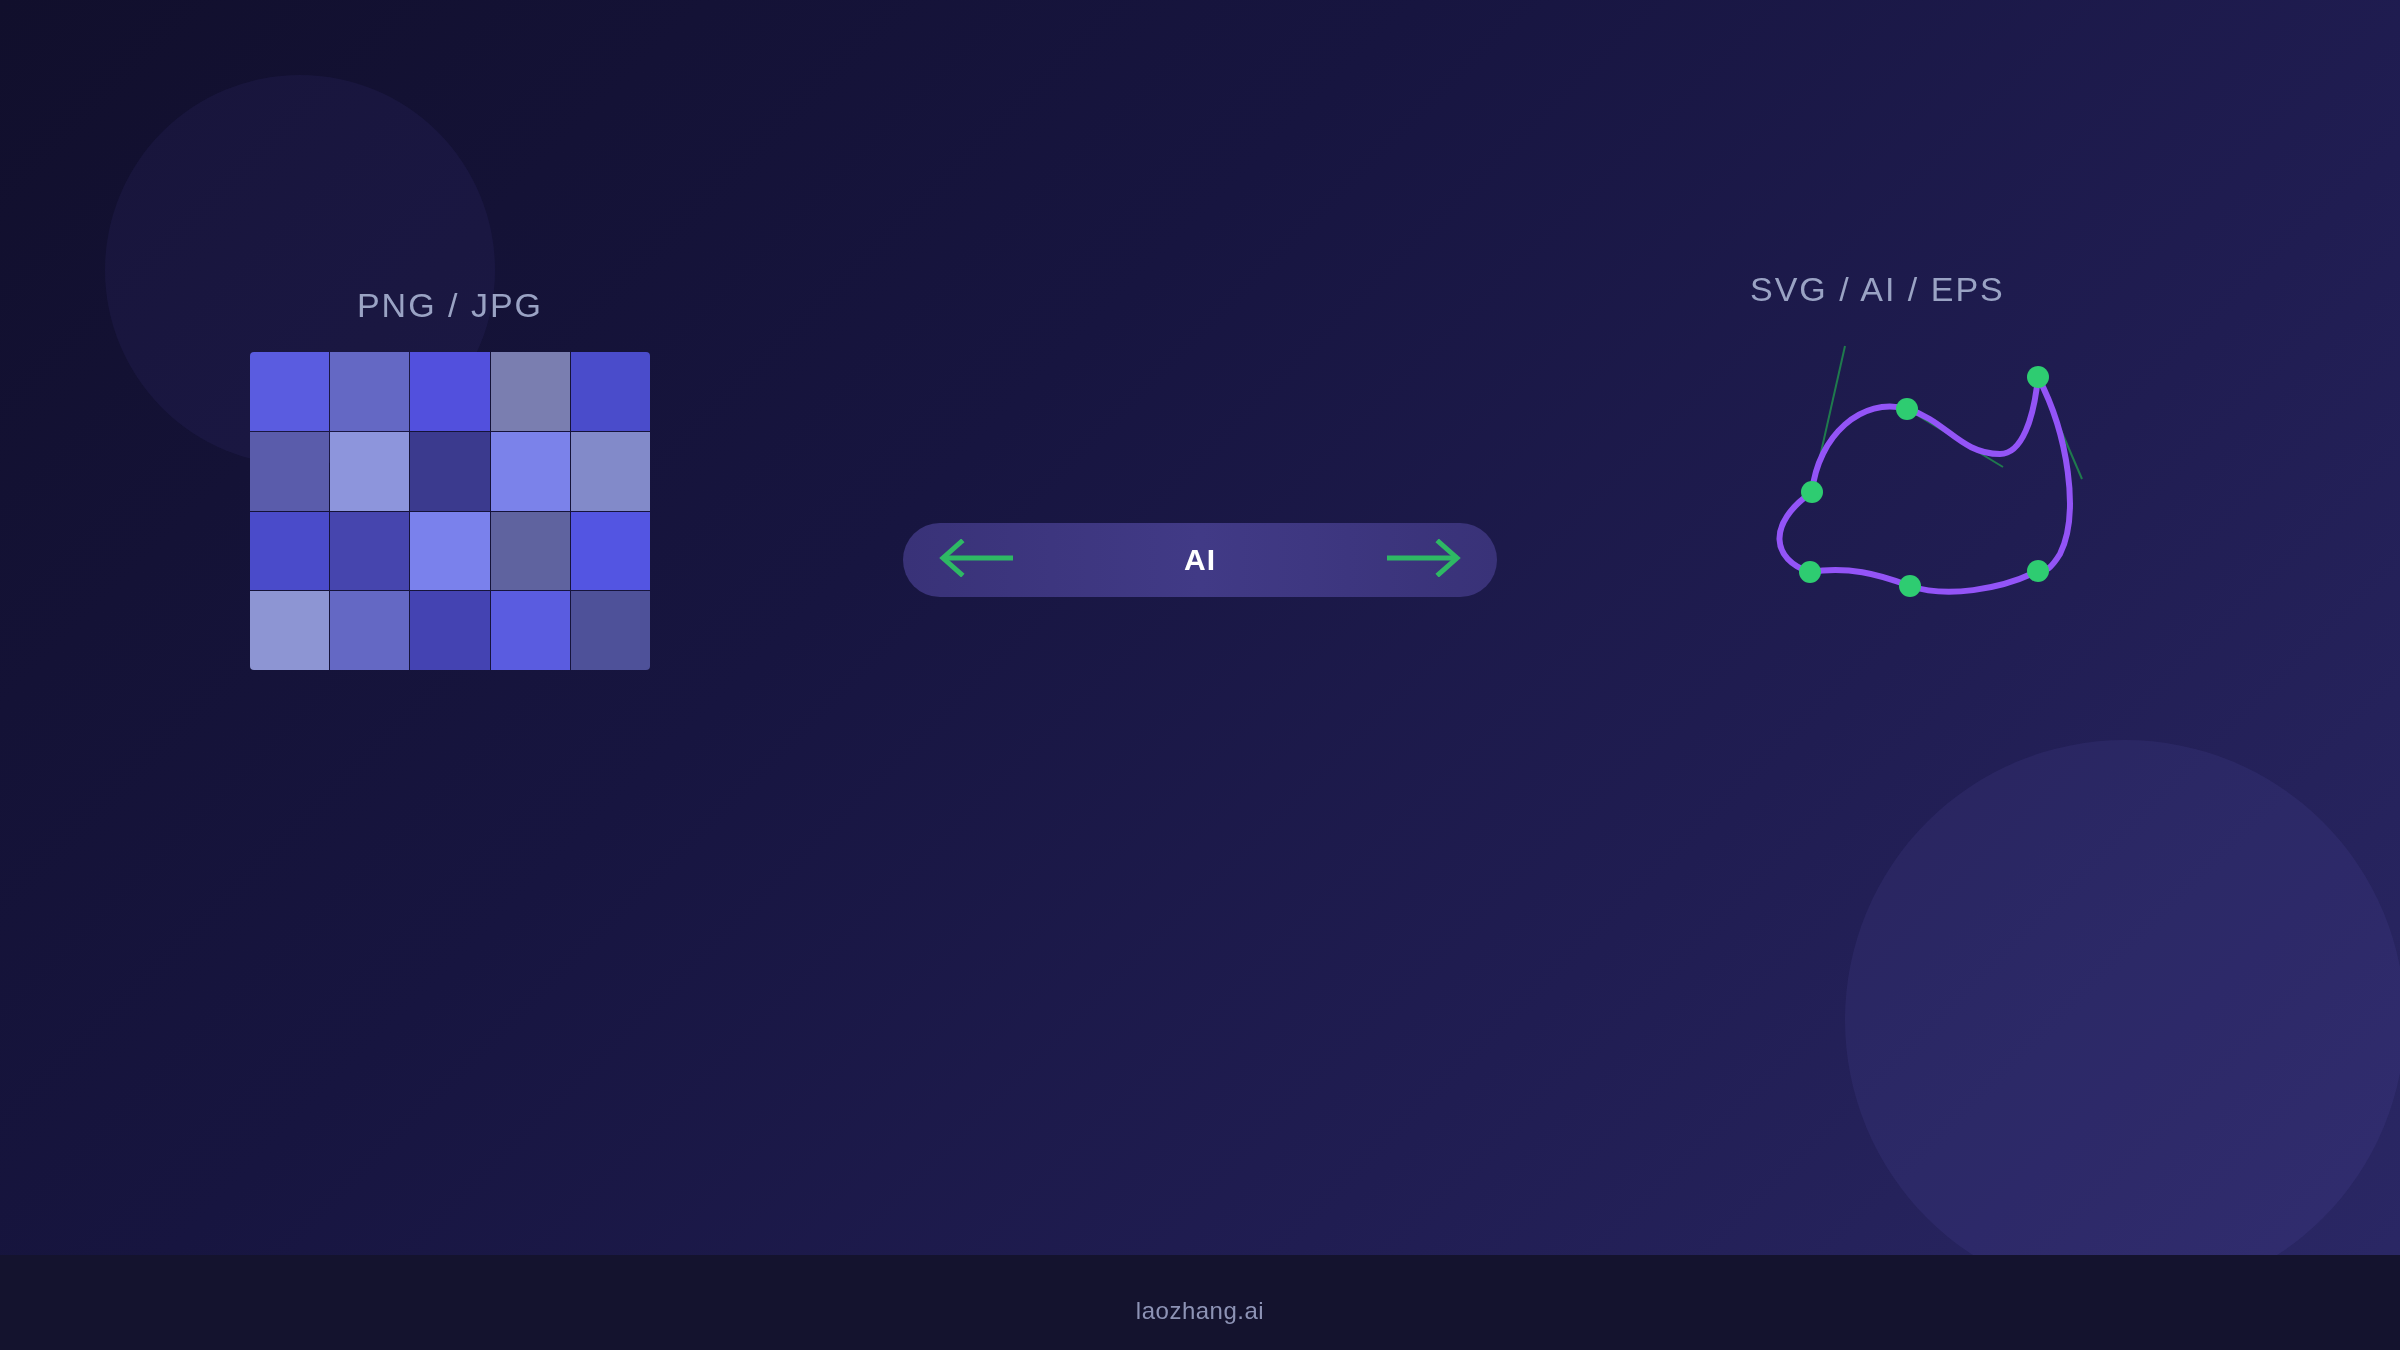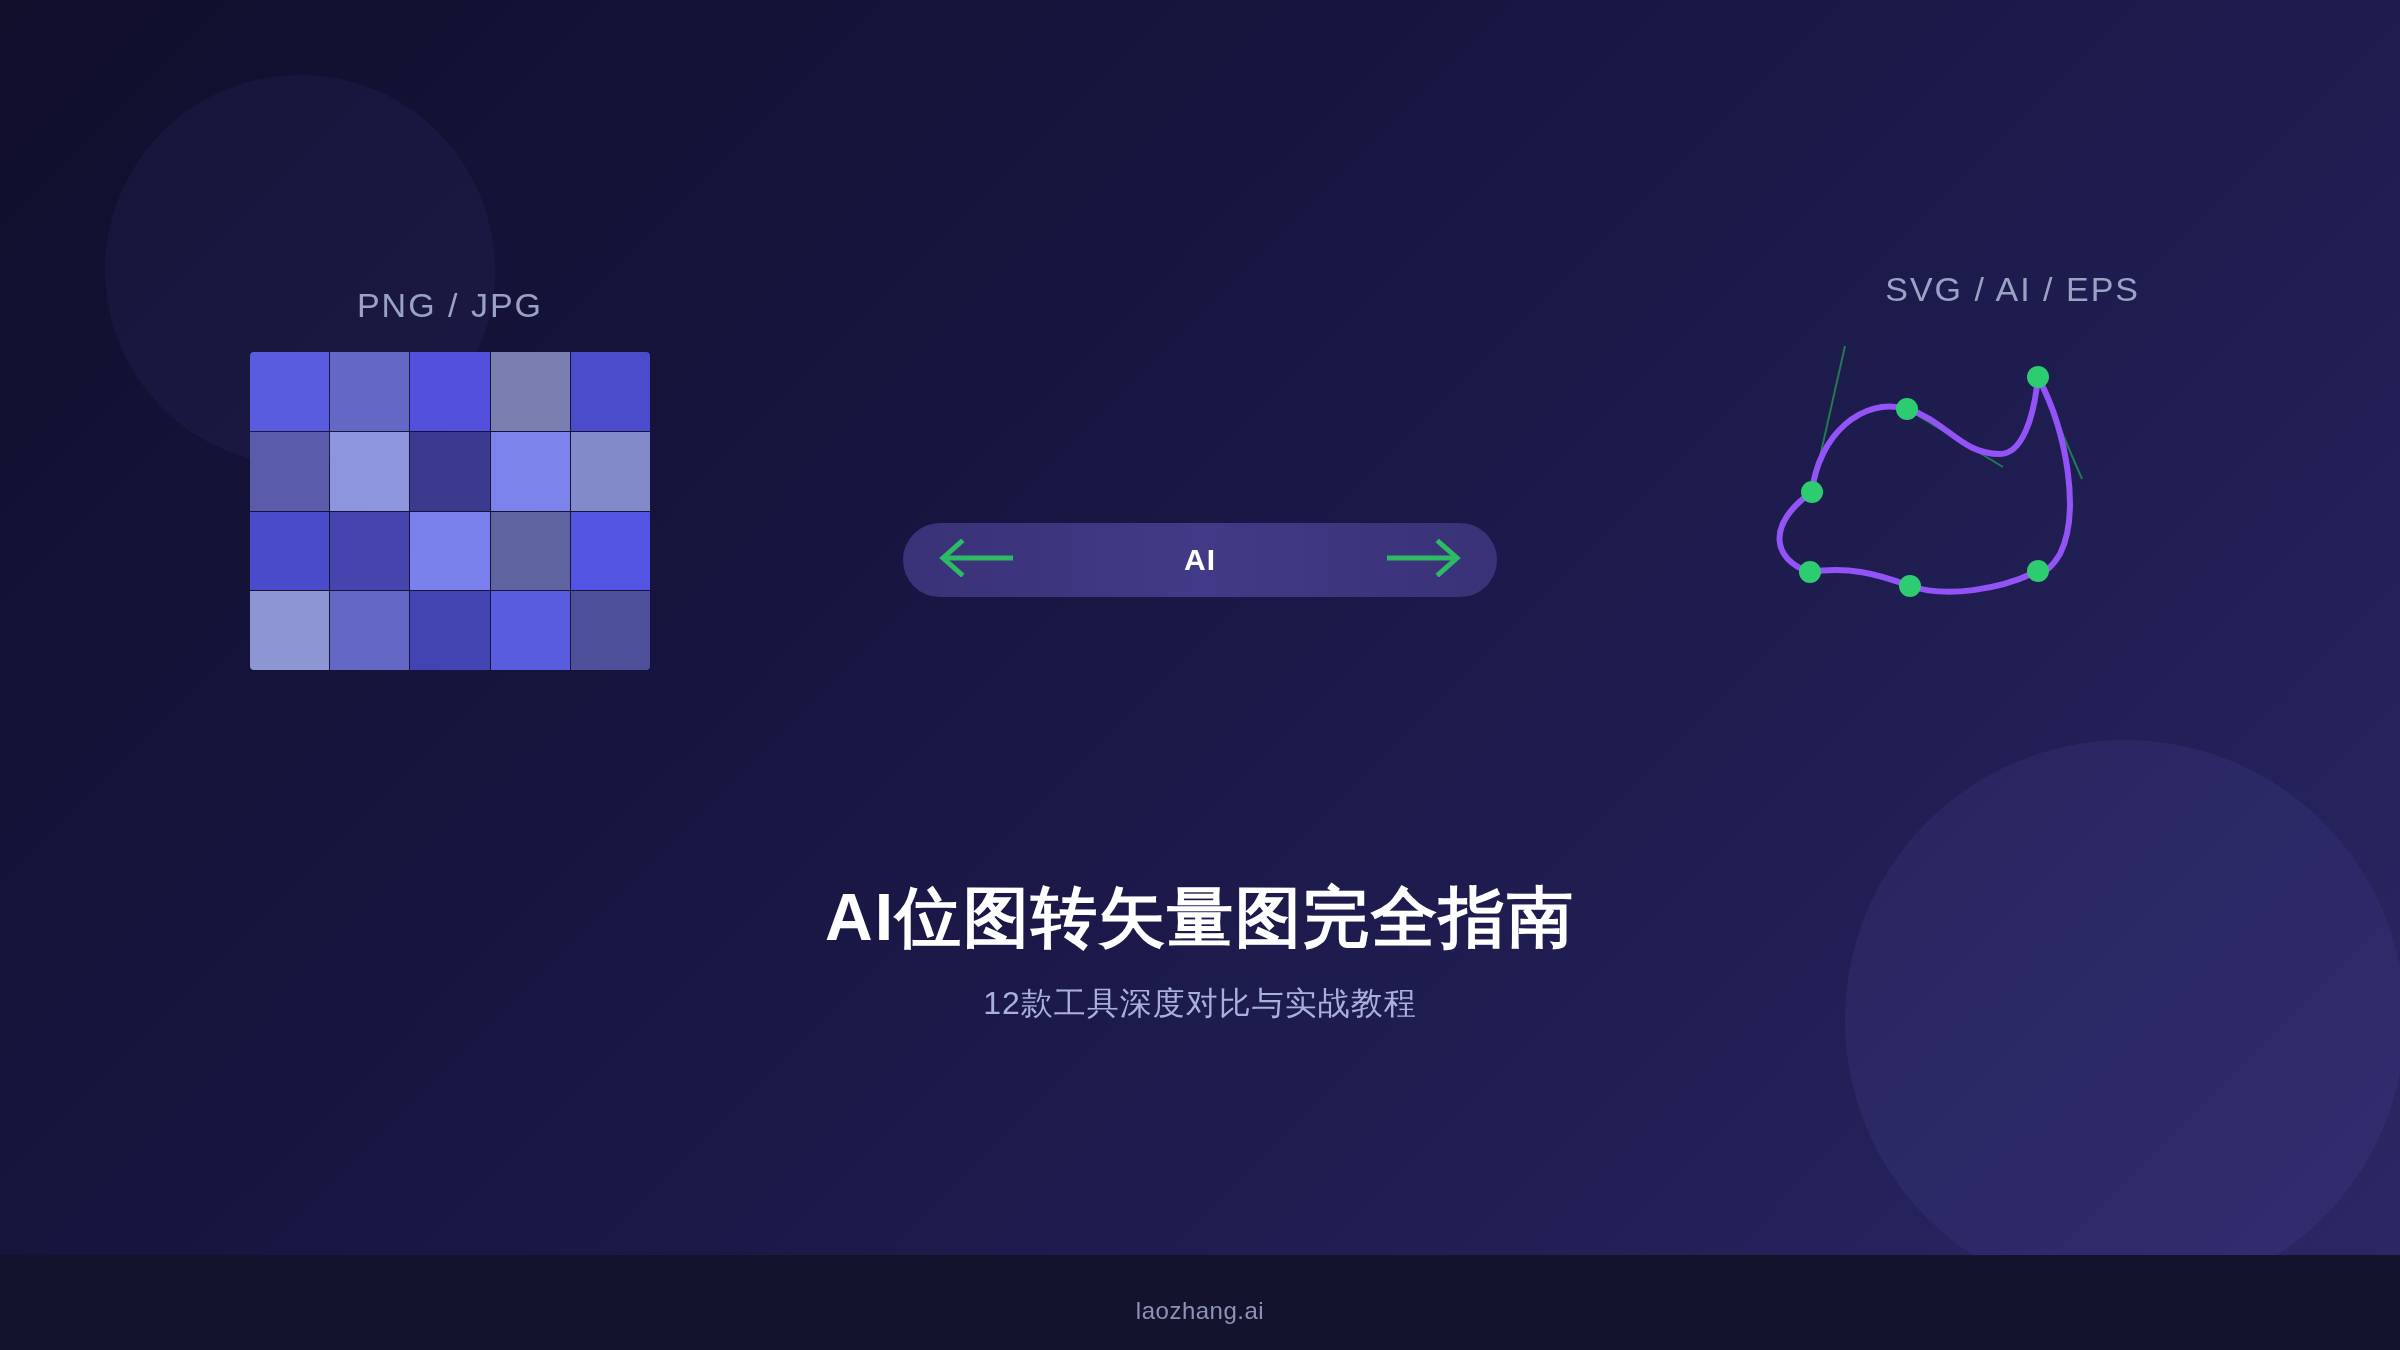--- a/index.html
+++ b/index.html
@@ -89,21 +89,21 @@
   
   #vector-panel {
     position:absolute;
     left:1750px; top:270px;
     width:390px;
   }
   #vector-label {
     font-size:34px;
     letter-spacing:2px;
     color:#9aa3c4;
-    text-align:right;
+    text-align:left;
     margin-bottom:20px;
     white-space:nowrap;
   }
   #vector-canvas { display:block; width:390px; height:330px; overflow:visible; }
 
   
   #title-block {
     position:absolute;
     left:0; right:0; top:880px;
     text-align:center;
@@ -214,22 +214,18 @@
         <circle cx="62" cy="118" r="11" fill="#2ecc71"></circle>
         <circle cx="157" cy="35" r="11" fill="#2ecc71"></circle>
         <circle cx="288" cy="3" r="11" fill="#2ecc71"></circle>
         <circle cx="60" cy="198" r="11" fill="#2ecc71"></circle>
         <circle cx="160" cy="212" r="11" fill="#2ecc71"></circle>
         <circle cx="288" cy="197" r="11" fill="#2ecc71"></circle>
       </g>
     </svg>
   </div>
 
-  <div id="title-block">
-    <div id="page-title">AI位图转矢量图完全指南</div>
-    <div id="page-subtitle">12款工具深度对比与实战教程</div>
-  </div>
 
   <div id="footer-bar">
     <span id="footer-text">laozhang.ai</span>
   </div>
 
 </div>
 
 </body></html>

